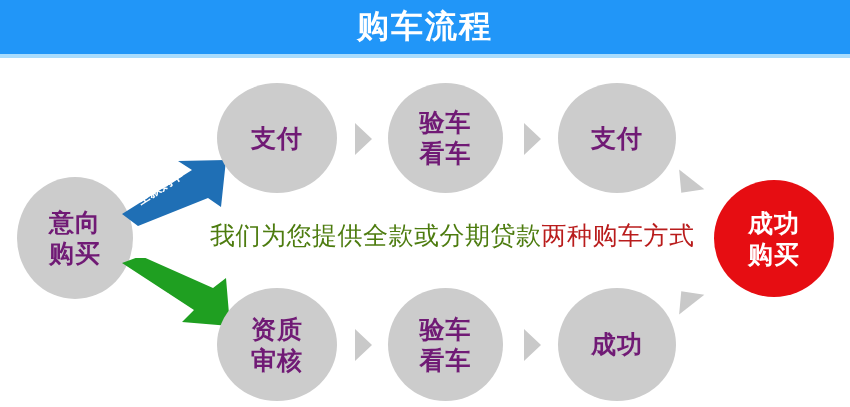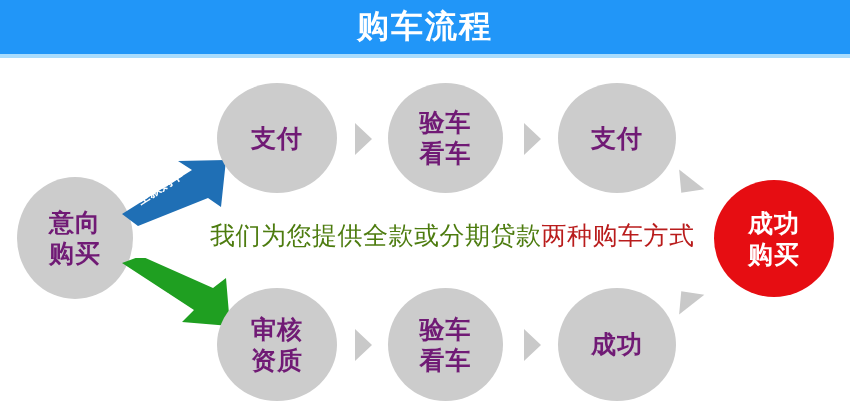--- a/index.html
+++ b/index.html
@@ -235,22 +235,22 @@
   <div class="stage" id="stage-inspect-top">
     <div class="line">验车</div>
     <div class="line">看车</div>
   </div>
   <div class="tri" id="tri-top-2"></div>
   <div class="stage" id="stage-final-payment">
     <div class="line">支付</div>
   </div>
 
   <div class="stage" id="stage-qualification">
+    <div class="line">资质</div>
     <div class="line">审核</div>
-    <div class="line">资质</div>
   </div>
   <div class="tri" id="tri-bot-1"></div>
   <div class="stage" id="stage-inspect-bottom">
     <div class="line">验车</div>
     <div class="line">看车</div>
   </div>
   <div class="tri" id="tri-bot-2"></div>
   <div class="stage" id="stage-loan-approved">
     <div class="line">成功</div>
   </div>

